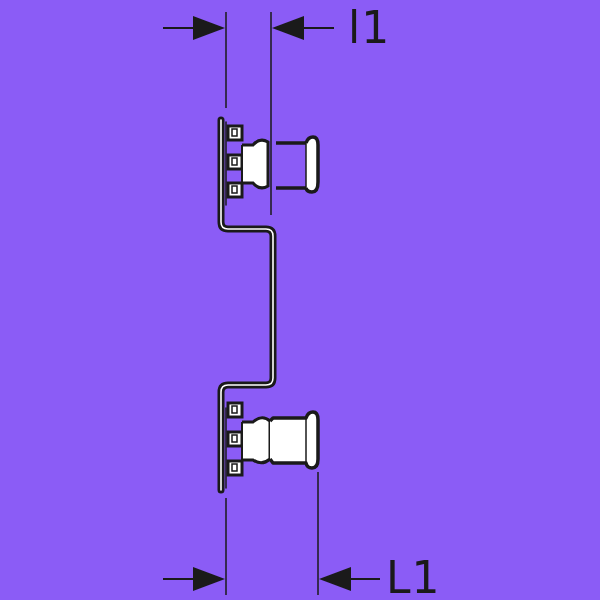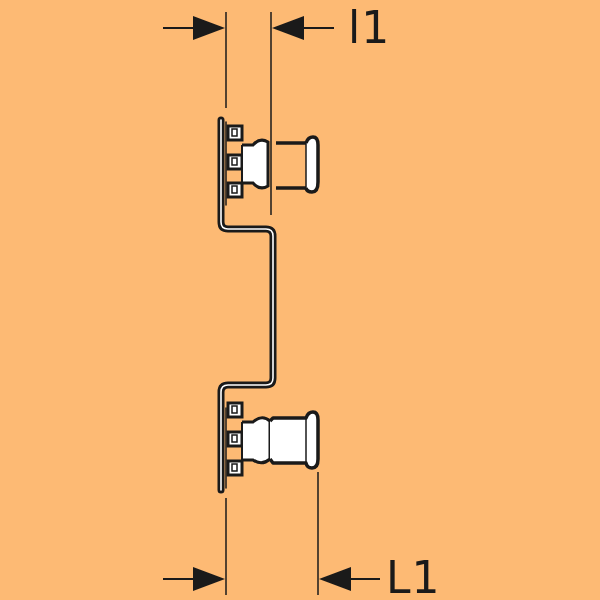--- a/index.html
+++ b/index.html
@@ -1,16 +1,16 @@
 <!DOCTYPE html>
 <html><head>
   <meta charset="utf-8">
   <style>
     html, body { margin: 0; padding: 0; background: #ffffff; }
-    #canvas { position: relative; width: 600px; height: 600px; background: #fdba74; overflow: hidden; }
+    #canvas { position: relative; width: 600px; height: 600px; background: #8b5cf6; overflow: hidden; }
     svg { position: absolute; left: 0; top: 0; }
     .dim-label { position: absolute; font-family: "DejaVu Sans", sans-serif; font-size: 44px; color: #1a1a1a; line-height: 1; letter-spacing: 1px; }
   </style>
 </head>
 <body>
 
 <div id="canvas">
   <svg width="600" height="600" viewBox="0 0 600 600">
     <defs>
       <g id="clip-block">

